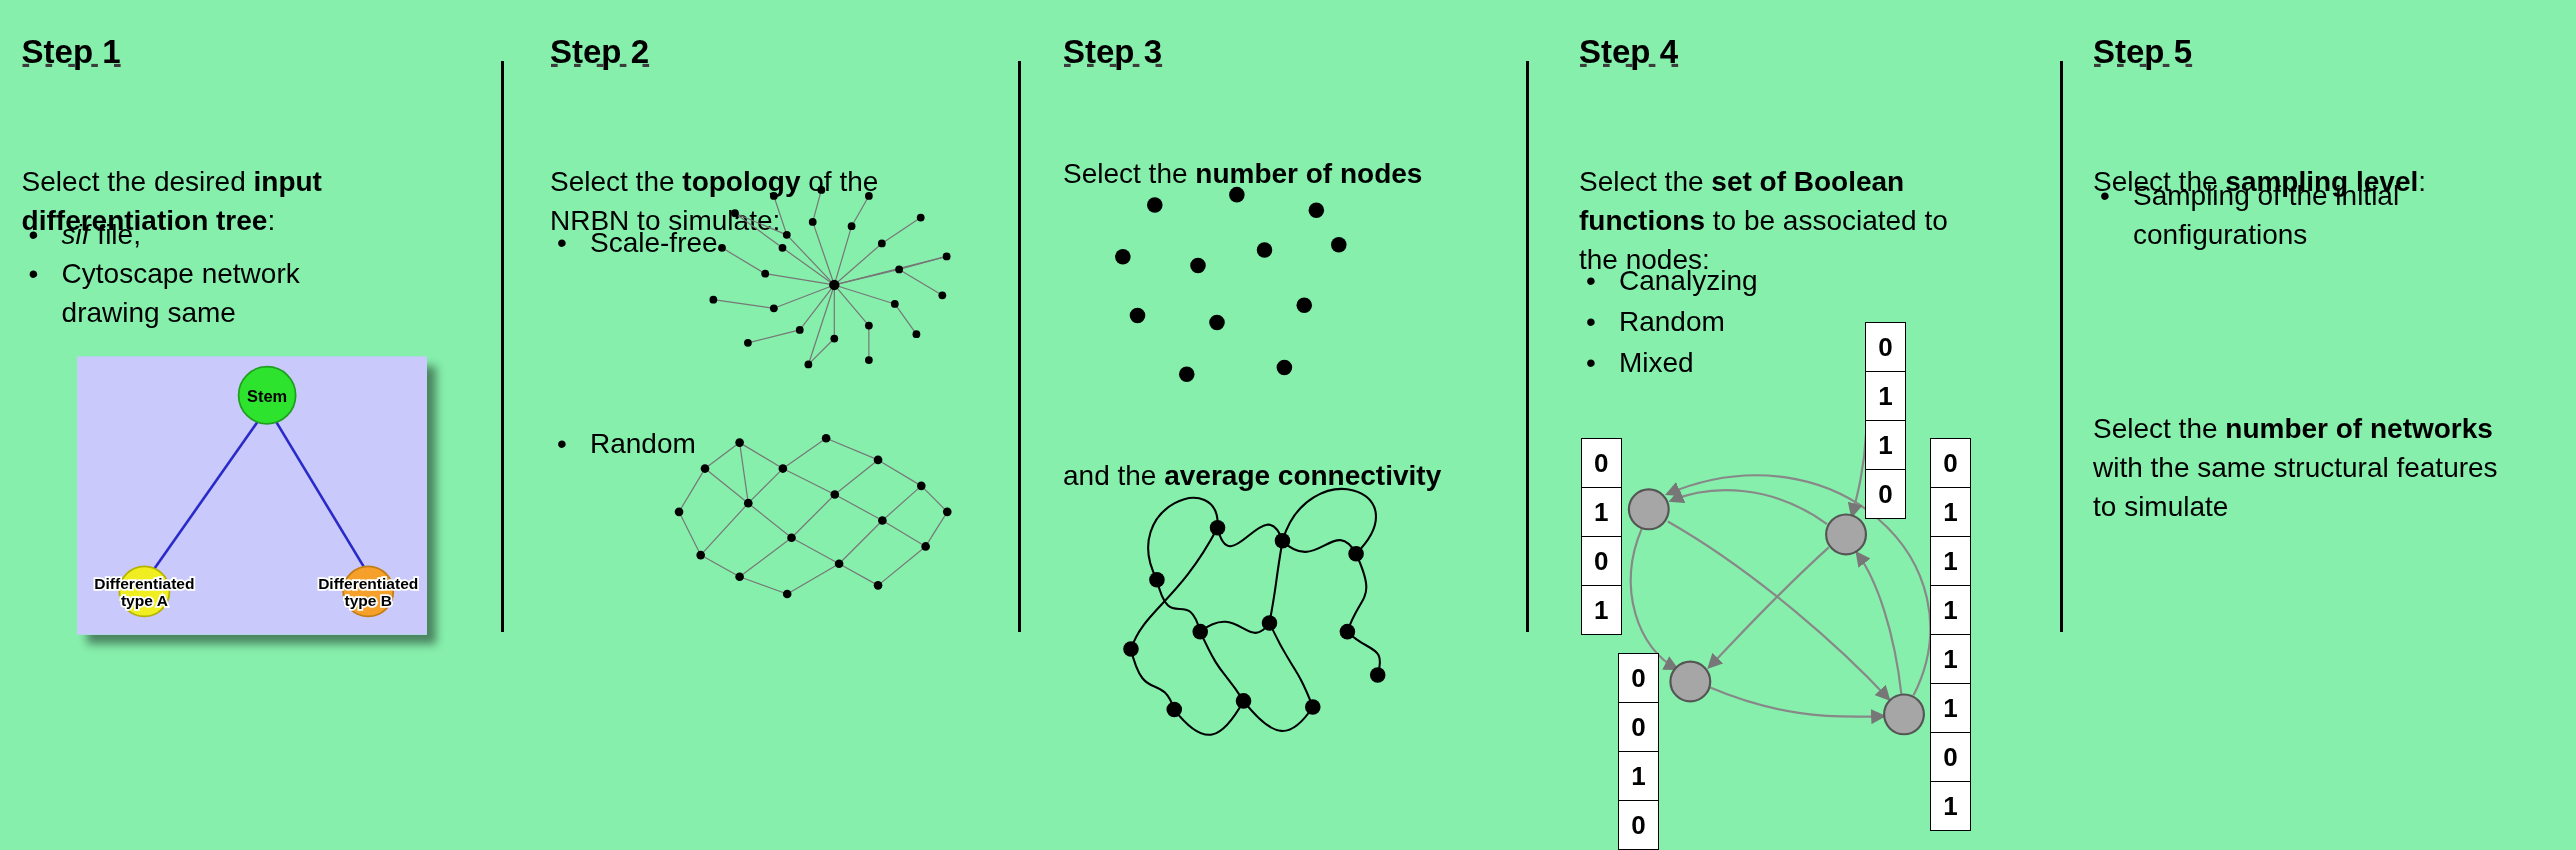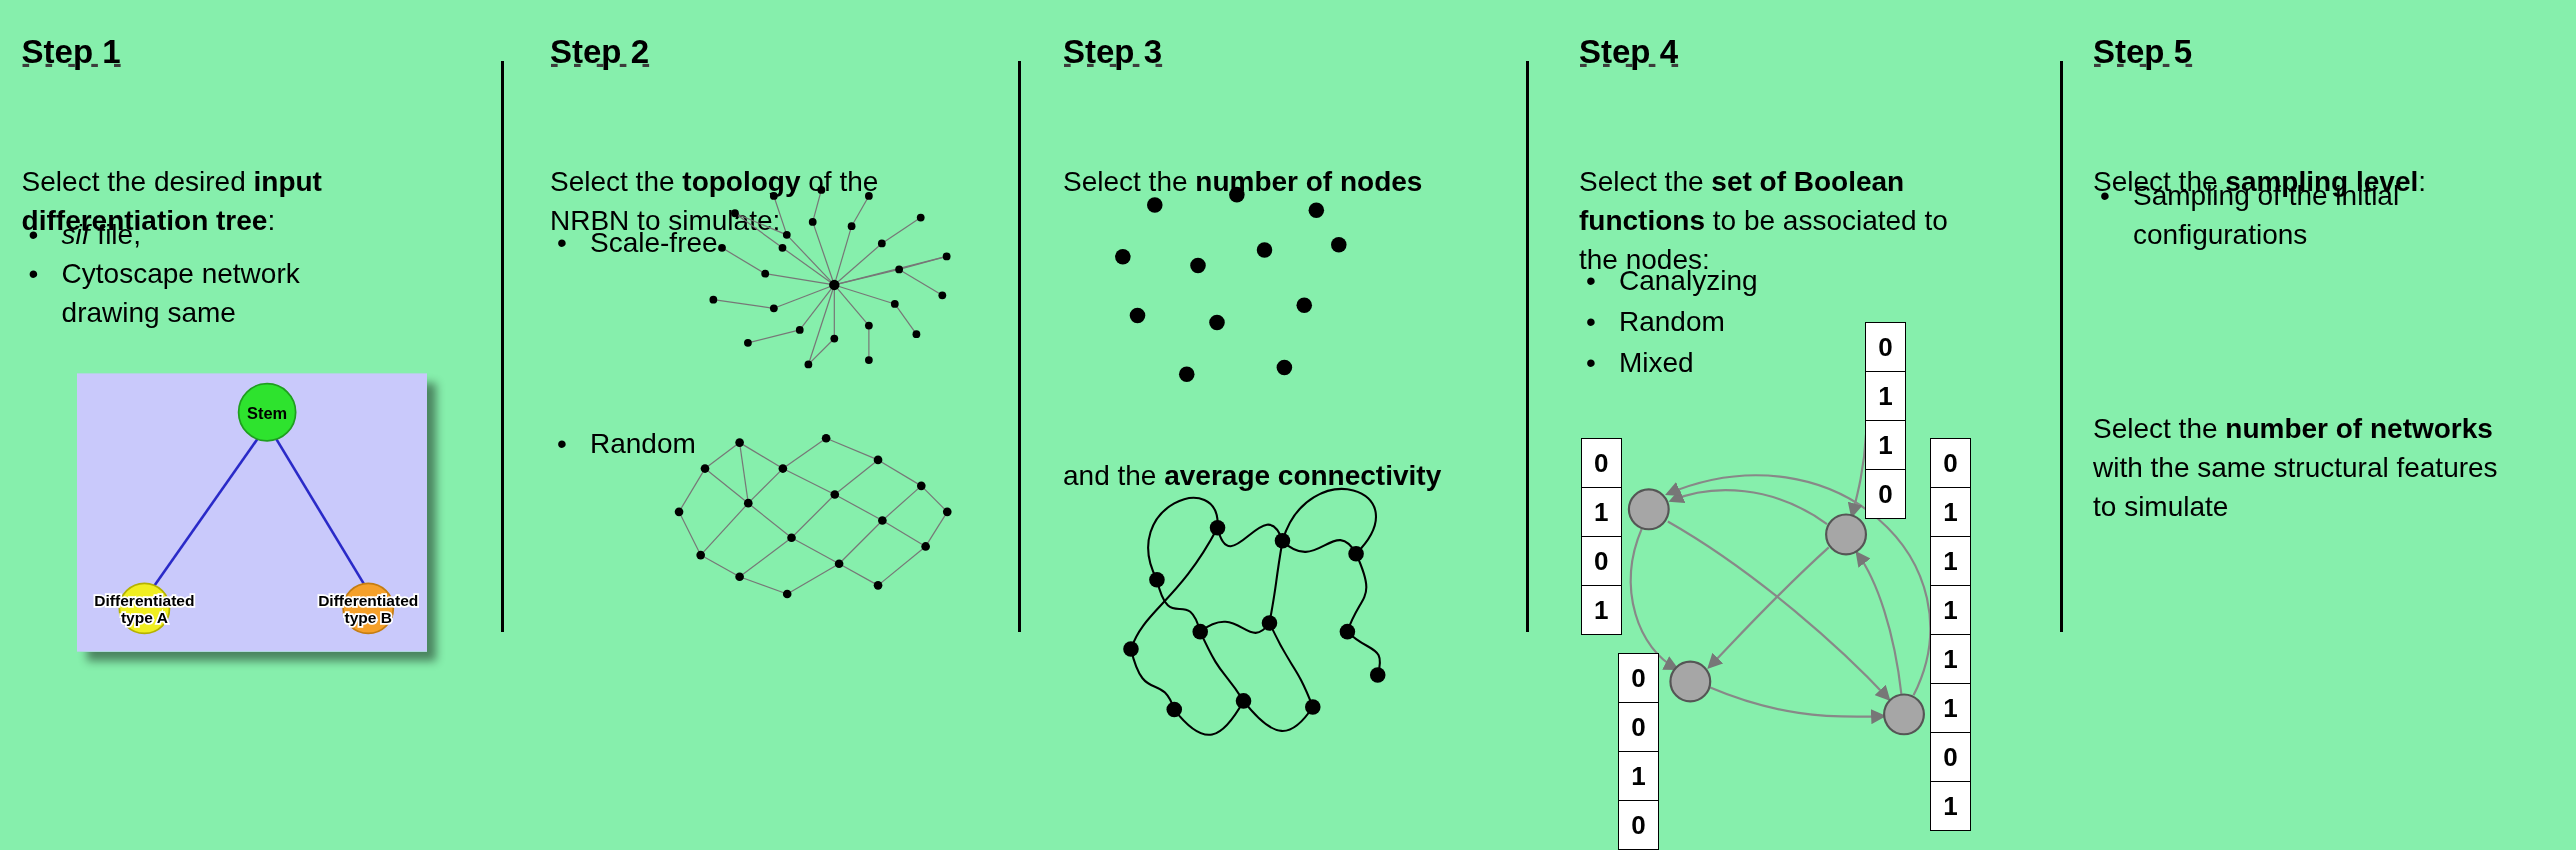--- a/index.html
+++ b/index.html
@@ -45,21 +45,21 @@
     <h2 class="step-title">Step 1</h2>
     <div class="dashes">- - - - -</div>
 
     <p class="para" style="top:134px;width:407px;"><span>Select the desired </span><span class="b">input differentiation tree</span><span>:</span></p>
 
     <ul class="blist" style="top:215px;width:346px;">
       <li><span class="i">sif</span><span> file,</span></li>
       <li><span>Cytoscape network drawing same</span></li>
     </ul>
 
-    <div class="tree-wrap" style="left:55px;top:373px;">
+    <div class="tree-wrap" style="left:55px;top:356px;">
       <svg width="350" height="279" viewBox="0 0 405 322">
         <rect x="0" y="0" width="405" height="322" fill="#c9c9fb"></rect>
         <g stroke-width="3" fill="none" stroke="#2a2ac8">
           <line x1="213" y1="70" x2="85" y2="252"></line>
           <line x1="227" y1="70" x2="337" y2="252"></line>
         </g>
         <circle cx="220" cy="45" r="33" stroke="#1f9e1f" stroke-width="2" fill="#2ee32e"></circle>
         <text x="220" y="53" font-size="19" font-weight="bold" text-anchor="middle">Stem</text>
         <circle cx="78" cy="272" r="29" stroke="#b5b200" stroke-width="2" fill="#f0ee20"></circle>
         <circle cx="337" cy="272" r="29" stroke="#c47d12" stroke-width="2" fill="#f5a02a"></circle>
@@ -199,21 +199,21 @@
           <circle cx="315" cy="160" r="5"></circle>
           <circle cx="340" cy="120" r="5"></circle>
       </g>
     </svg>
   </section>
 
   <section class="col" style="left:1063px;width:467px;">
     <h2 class="step-title">Step 3</h2>
     <div class="dashes">- - - - -</div>
 
-    <p class="para" style="top:134px;width:467px;"><span>Select the </span><span class="b">number of nodes</span></p>
+    <p class="para" style="top:126px;width:467px;"><span>Select the </span><span class="b">number of nodes</span></p>
 
     <svg class="graphic" style="left:44px;top:186px;" width="277" height="203" viewBox="0 0 320 235">
       <g fill="#000">
         <circle cx="55" cy="22" r="9"></circle>
           <circle cx="150" cy="10" r="9"></circle>
           <circle cx="242" cy="28" r="9"></circle>
         <circle cx="18" cy="82" r="9"></circle>
           <circle cx="105" cy="92" r="9"></circle>
           <circle cx="182" cy="74" r="9"></circle>
         <circle cx="268" cy="68" r="9"></circle>

